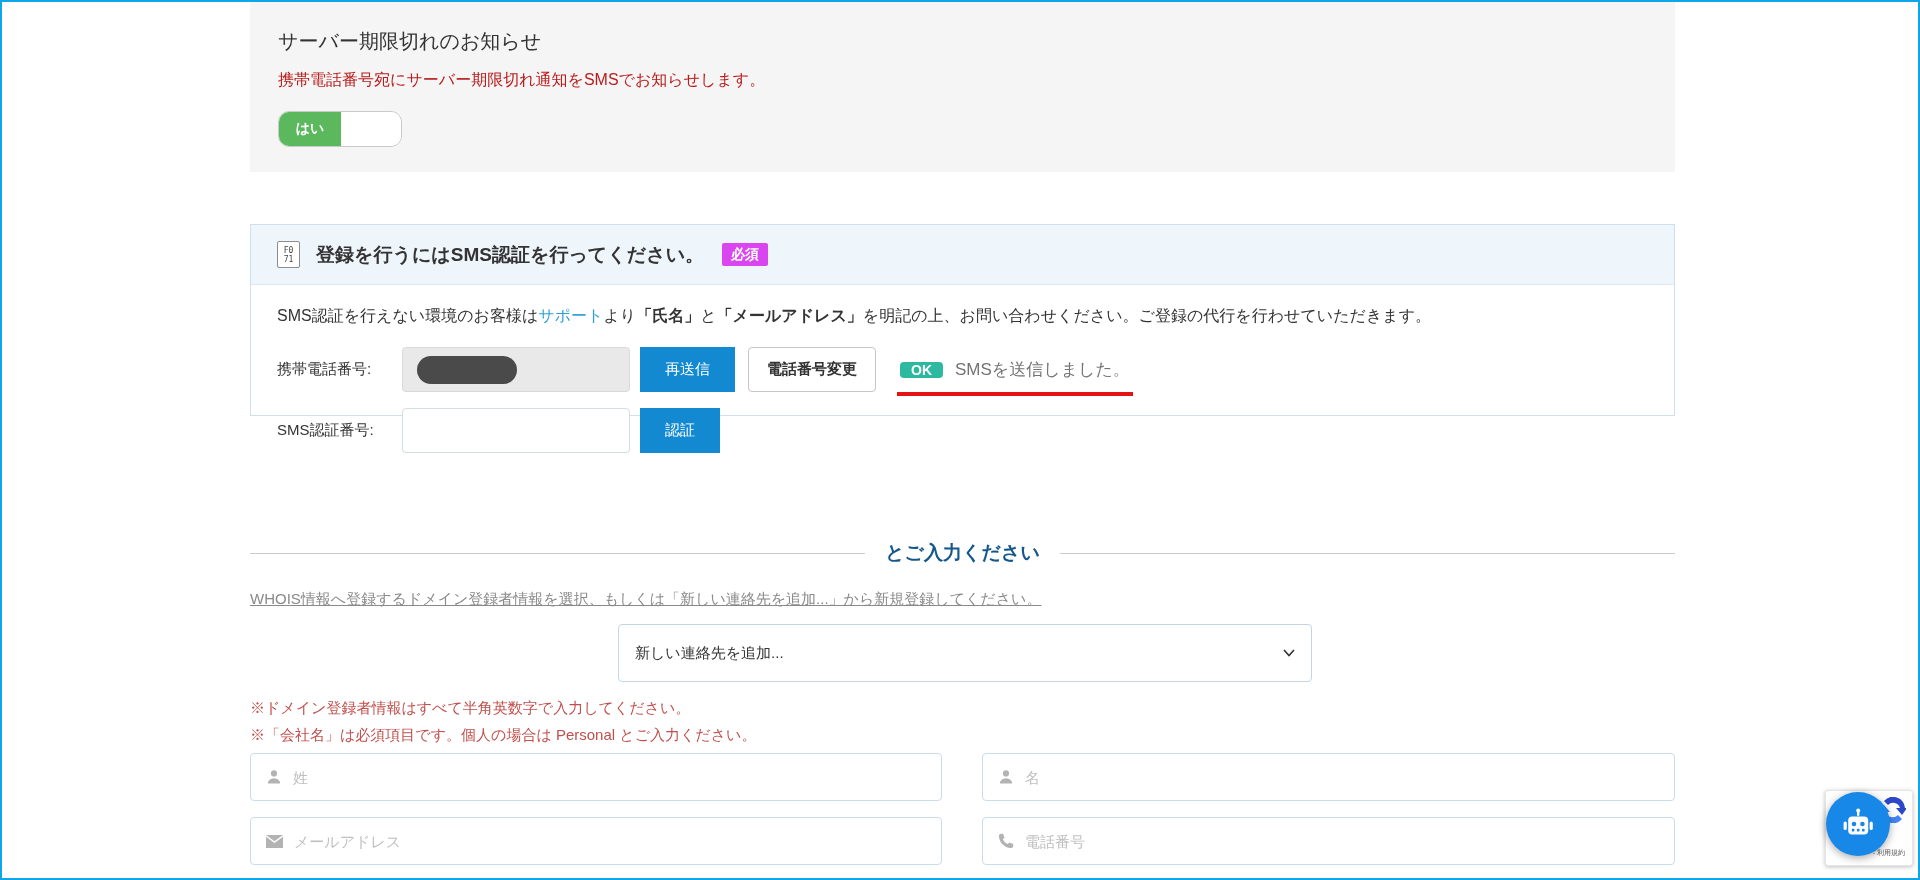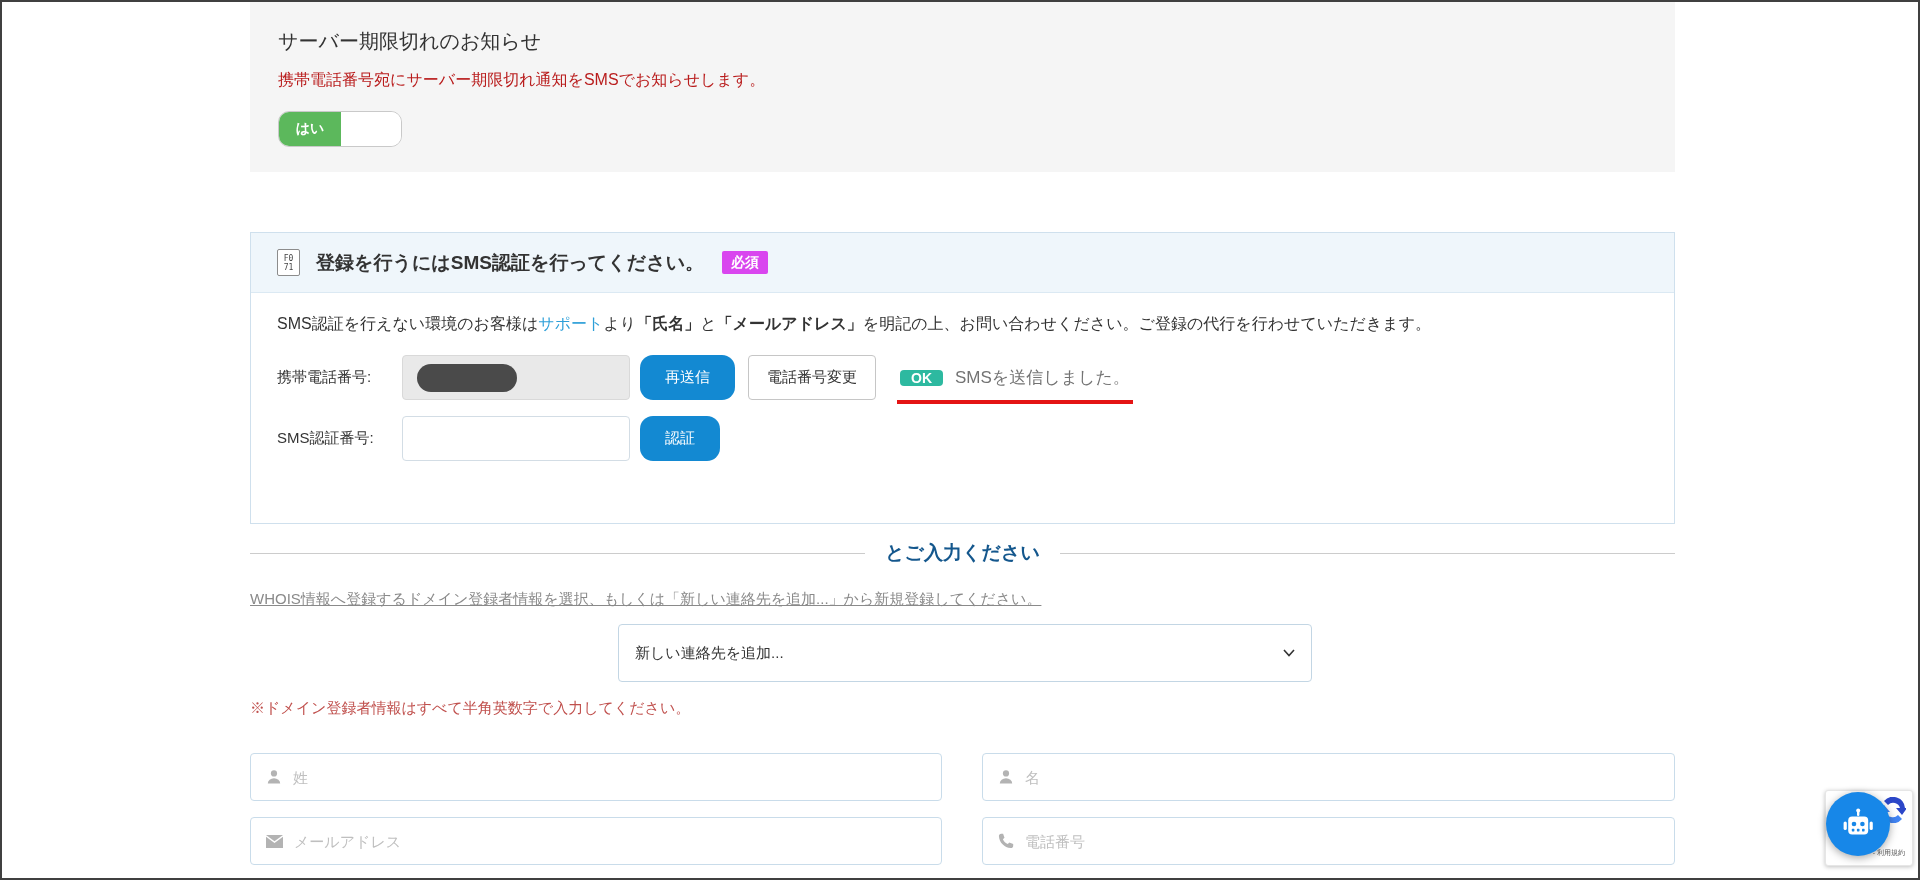--- a/index.html
+++ b/index.html
@@ -1,20 +1,20 @@
 <!DOCTYPE html>
 <html><head>
 <meta charset="utf-8">
 <style>
   * { margin:0; padding:0; box-sizing:border-box; }
   html,body { width:1920px; height:880px; }
   body { font-family:"Liberation Sans", sans-serif; background:#fff; }
   .page {
     position:relative; width:1920px; height:880px;
-    background:#fff; border:2px solid #404040; overflow:hidden;
+    background:#fff; border:2px solid #0ea5e9; overflow:hidden;
   }
 
   
   .notice-panel {
     position:absolute; left:248px; top:0; width:1425px; height:170px;
     background:#f5f5f5; padding:26px 28px;
   }
   .notice-title { font-size:20px; font-weight:normal; color:#333; }
   .notice-desc { margin-top:15px; font-size:16px; color:#b91c1c; }
   .toggle {
@@ -22,22 +22,22 @@
     border-radius:11px; background:#fff; display:flex; overflow:hidden; cursor:pointer;
   }
   .toggle-on {
     width:62px; background:#5cb85c; color:#fff; font-size:14px; font-weight:bold;
     display:flex; align-items:center; justify-content:center;
   }
   .toggle-off { flex:1; background:#fff; }
 
   
   .sms-box {
-    position:absolute; left:248px; top:222px; width:1425px; height:292px;
-    background:#fff; border:1px solid #cfe0ed;margin-top:8px;
+    position:absolute; left:248px; top:222px; width:1425px; height:192px;
+    background:#fff; border:1px solid #cfe0ed;
   }
   .sms-header {
     height:60px; background:#eff6fb; border-bottom:1px solid #dbe9f3;
     display:flex; align-items:center; padding:0 26px;
   }
   .glyph-box {
     width:23px; height:27px; border:1px solid #8c8c8c; background:#fff;
     display:flex; flex-direction:column; align-items:center; justify-content:center;
     font-family:"DejaVu Sans Mono", monospace; font-size:8px; line-height:9px; color:#444;
     border-radius:2px; flex:0 0 auto;
@@ -55,27 +55,28 @@
   .phone-row { margin-top:20px; }
   .code-row { margin-top:16px; }
   .row-label { width:125px; font-size:15px; color:#333; flex:0 0 auto; }
   .phone-input-disabled {
     width:228px; height:45px; background:#e9e9e9; border:1px solid #d9d9d9;
     border-radius:4px; display:flex; align-items:center; padding-left:14px;
   }
   .redacted-pill { width:100px; height:28px; background:#4a4a4a; border-radius:14px; }
   .btn-primary {
     height:45px; padding:10px 25px; margin-left:10px; background:#1389d2; color:#fff;
-    border:none; border-radius:13px; font-size:15px; cursor:pointer;
+    border:none; border-radius:0; font-size:15px; cursor:pointer;
     font-family:"Liberation Sans", sans-serif;
   }
   .btn-secondary {
     height:45px; padding:0 18px; margin-left:13px; background:#fff; color:#333;
     border:1px solid #c6c6c6; border-radius:4px; font-size:15px; cursor:pointer;
     font-family:"Liberation Sans", sans-serif;
+    font-weight:bold;
   }
   .status-wrap {
     position:relative; margin-left:24px; display:flex; align-items:center; height:45px;
   }
   .ok-badge {
     background:#2db9a0; color:#fff; font-size:14px; font-weight:bold;
     padding:1px 11px; border-radius:4px; line-height:1;
   }
   .status-text { margin-left:12px; font-size:17px; color:#737373; }
   .red-underline {
@@ -194,20 +195,21 @@
 
   <div class="contact-select">
     <span>新しい連絡先を追加...</span>
     <svg width="12" height="8" viewBox="0 0 12 8">
         <polyline points="1,1 6,6.5 11,1" fill="none" stroke="#333" stroke-width="1.6"></polyline>
       </svg>
   </div>
 
   <div class="notes">
     <div>※ドメイン登録者情報はすべて半角英数字で入力してください。</div>
+    <div>※「会社名」は必須項目です。個人の場合は Personal とご入力ください。</div>
   </div>
 
   <div class="form-grid">
     <div class="input-box">
       <svg width="16" height="16" viewBox="0 0 16 16" fill="#b3b3b3">
           <circle cx="8" cy="4.4" r="3.1"></circle>
           <path d="M1.8,14.6 a6.2,5.4 0 0 1 12.4,0 z"></path>
         </svg>
       <input type="text" placeholder="姓" style="">
     </div>

